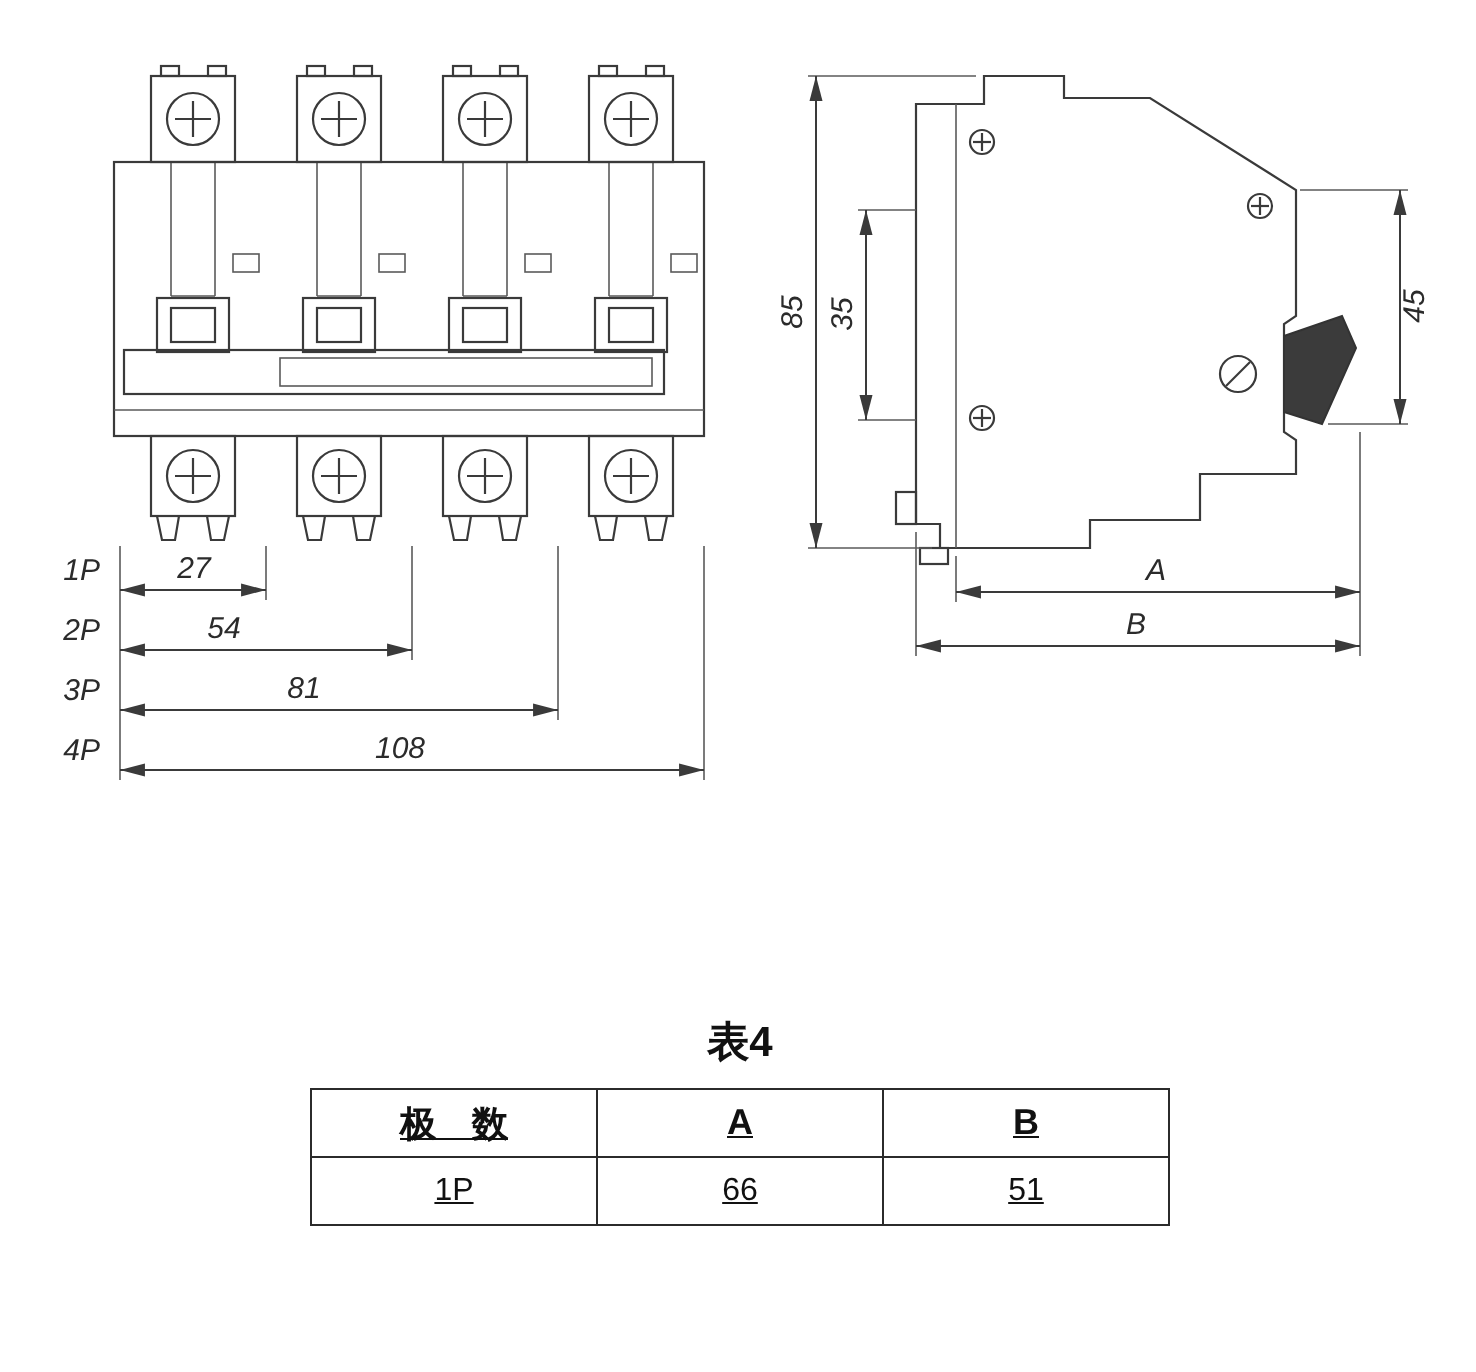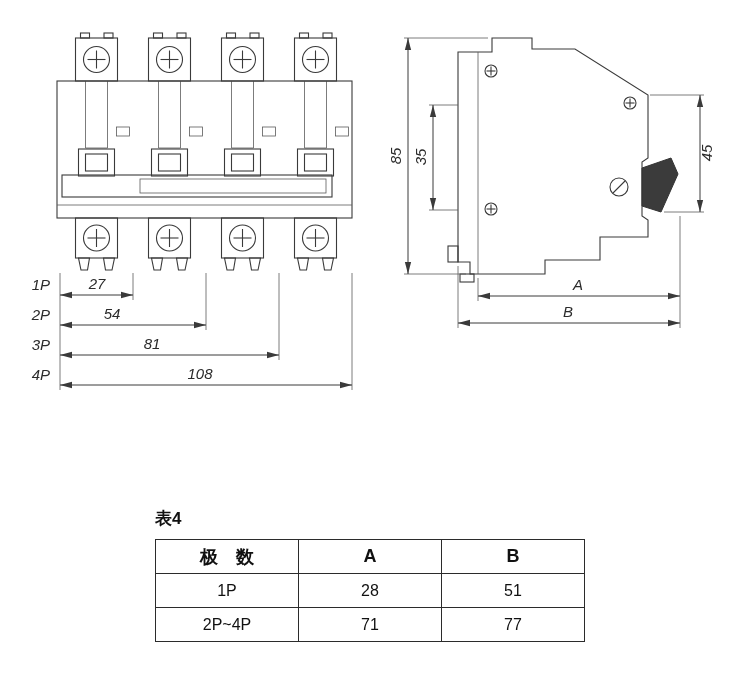--- a/index.html
+++ b/index.html
@@ -7,23 +7,23 @@
   .page { position:relative; width:738px; height:686px; background:#fff; overflow:hidden; }
   .drawing-svg { position:absolute; left:0; top:0; }
 
   .ln   { stroke:#3a3a3a; stroke-width:1.1; fill:none; }
   .thin { stroke:#5a5a5a; stroke-width:0.8; fill:none; }
   .dimln{ stroke:#3a3a3a; stroke-width:1; fill:none; }
   .dim  { font:italic 15px "Liberation Sans", sans-serif; fill:#2b2b2b; }
   .toggle { fill:#3b3b3b; stroke:#333; stroke-width:1; }
 
   .table-block { position:absolute; left:155px; top:507px; width:430px; color:#111; }
-  .tbl-caption { display:flex; justify-content:space-between; gap:30px; font-weight:bold;
-                 font-size:17px; margin-bottom:9px; }
-  table.dim-table { width:100%; border-collapse:collapse; table-layout:fixed; }
+  .tbl-caption { display:flex; justify-content:center; gap:30px; font-weight:bold;
+                 font-size:21px; margin-bottom:9px; }
+  table.dim-table { width:100%; border-collapse:collapse; table-layout:fixed;text-decoration:underline; }
   .dim-table th, .dim-table td { border:1px solid #2b2b2b; text-align:center;
                  height:33px; padding:0; white-space:pre; }
   .dim-table th { font-size:18px; font-weight:bold; }
   .dim-table td { font-size:16px; font-weight:normal; }
 </style>
 </head>
 <body>
 
 <div class="page">
 
@@ -231,25 +231,20 @@
       <thead>
         <tr>
           <th>极　数</th>
           <th>A</th>
           <th>B</th>
         </tr>
       </thead>
       <tbody>
         <tr>
           <td>1P</td>
-          <td>28</td>
+          <td>66</td>
           <td>51</td>
-        </tr>
-        <tr>
-          <td>2P~4P</td>
-          <td>71</td>
-          <td>77</td>
         </tr>
       </tbody>
     </table>
   </div>
 
 </div>
 
 </body></html>

